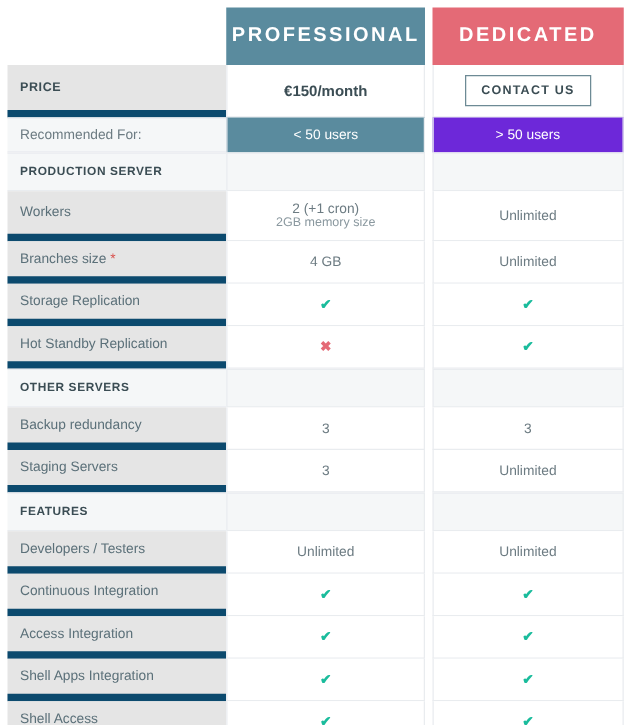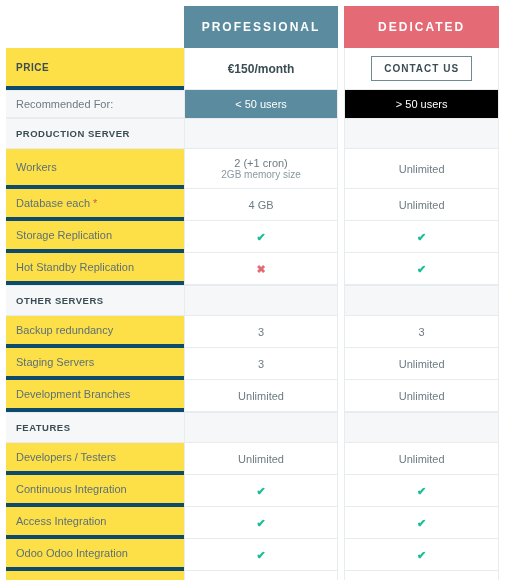--- a/index.html
+++ b/index.html
@@ -20,31 +20,31 @@
     color: #5b7079;
   }
   col.c-label { width: 177px; }
   col.c-plan  { width: 154px; }
   .gap { width: 6px; }
 
   .plan-head {
     color: #fff;
     text-align: center;
     padding: 14px 4px;
-    font-size: 12px;
+    font-size: 16px;
     letter-spacing: 2px;
     font-weight: 600;
   }
   .plan-head.pro { background: #5a8b9e; }
   .plan-head.ded { background: #e46a76; }
 
   td.label-cell {
     padding: 8px 10px;
-    border-bottom: 4px solid #0c4a6e;
-    background: #fde047;
+    border-bottom: 6px solid #0c4a6e;
+    background: #e5e5e5;
   }
   td.val {
     text-align: center;
     padding: 8px 6px;
     border-bottom: 1px solid #e9ecef;
     background: #fff;
     color: #6c7b82;
     font-size: 11px;
   }
   .val .sub { display:block; font-size:10px; color:#8a989f; }
@@ -74,21 +74,21 @@
     color:#6c7b82;
     padding: 7px 10px;
   }
   tr.rec-row td.val {
     color:#fff;
     padding:7px 4px;
     font-size:11px;
     border-bottom: none;
   }
   tr.rec-row td.val.pro-col { background:#5a8b9e; }
-  tr.rec-row td.val.ded-col { background:#000000; }
+  tr.rec-row td.val.ded-col { background:#6d28d9; }
 
   tr.section td.label-cell {
     background:#f5f7f8;
     font-weight:700;
     color:#3b4d54;
     font-size:9.5px;
     letter-spacing:0.5px;
     text-transform: uppercase;
     padding: 9px 10px;
     border-top:1px solid #e9ecef;
@@ -163,21 +163,21 @@
     <td class="val pro-col">
       <span>2 (+1 cron)</span>
       <span class="sub">2GB memory size</span>
     </td>
           <td></td>
     <td class="val ded-col">Unlimited</td>
   </tr>
 
   <tr>
     <td class="label-cell">
-      <span>Database each</span> <span class="aster">*</span>
+      <span>Branches size</span> <span class="aster">*</span>
     </td>
     <td class="val pro-col">4 GB</td>
           <td></td>
     <td class="val ded-col">Unlimited</td>
   </tr>
 
   <tr>
     <td class="label-cell">Storage Replication</td>
     <td class="val pro-col"><span class="check">✔</span></td>
           <td></td>
@@ -205,26 +205,20 @@
     <td class="val ded-col">3</td>
   </tr>
 
   <tr>
     <td class="label-cell">Staging Servers</td>
     <td class="val pro-col">3</td>
           <td></td>
     <td class="val ded-col">Unlimited</td>
   </tr>
 
-  <tr>
-    <td class="label-cell">Development Branches</td>
-    <td class="val pro-col">Unlimited</td>
-          <td></td>
-    <td class="val ded-col">Unlimited</td>
-  </tr>
 
   <tr class="section">
     <td class="label-cell">FEATURES</td>
     <td class="val pro-col"></td>
           <td></td>
     <td class="val ded-col"></td>
   </tr>
 
   <tr>
     <td class="label-cell">Developers / Testers</td>
@@ -241,21 +235,21 @@
   </tr>
 
   <tr>
     <td class="label-cell">Access Integration</td>
     <td class="val pro-col"><span class="check">✔</span></td>
           <td></td>
     <td class="val ded-col"><span class="check">✔</span></td>
   </tr>
 
   <tr>
-    <td class="label-cell">Odoo Odoo Integration</td>
+    <td class="label-cell">Shell Apps Integration</td>
     <td class="val pro-col"><span class="check">✔</span></td>
           <td></td>
     <td class="val ded-col"><span class="check">✔</span></td>
   </tr>
 
   <tr>
     <td class="label-cell">Shell Access</td>
     <td class="val pro-col"><span class="check">✔</span></td>
           <td></td>
     <td class="val ded-col"><span class="check">✔</span></td>

